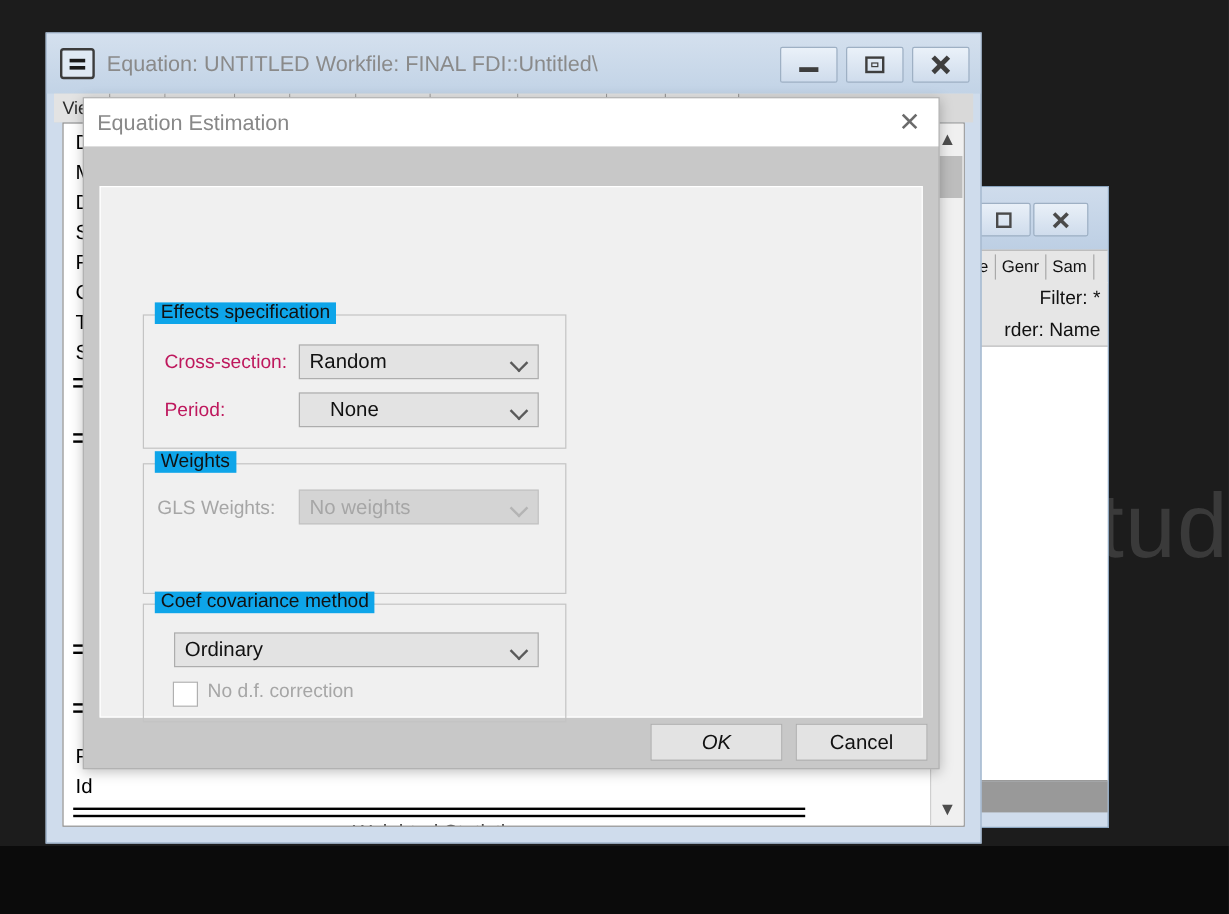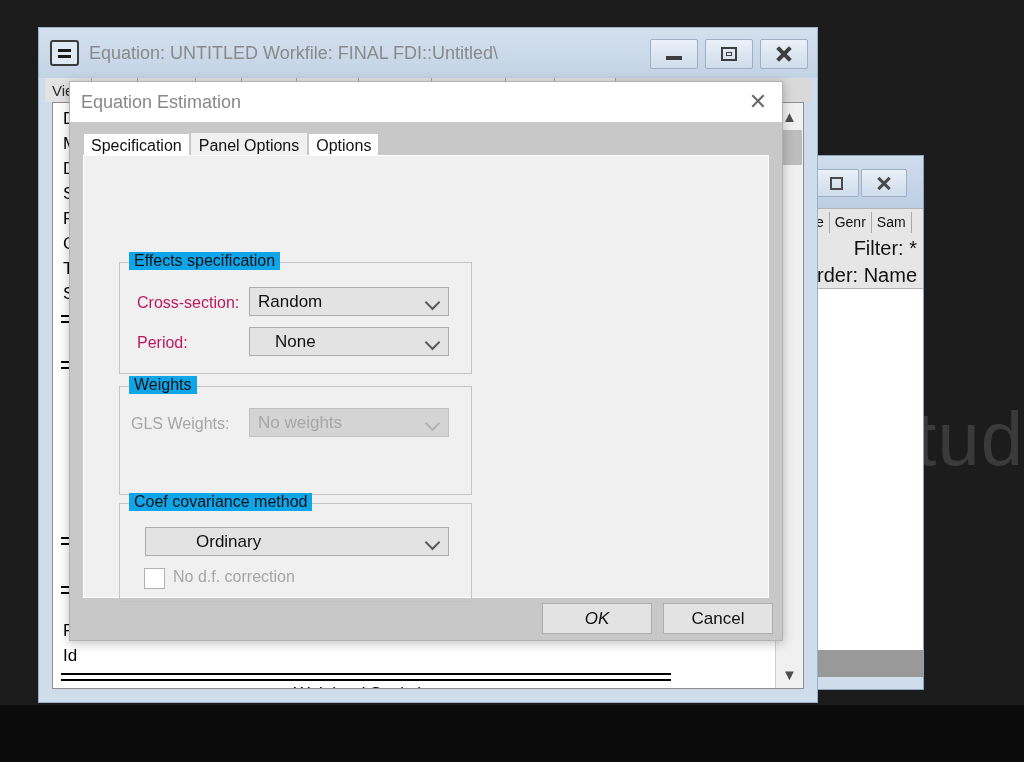--- a/index.html
+++ b/index.html
@@ -54,21 +54,21 @@
   .wf-toolbar{
     position:absolute; left:0; top:52px; right:0; height:27px;
     background:#e6e6e6; border-top:1px solid #b4b4b4; border-bottom:1px solid #b4b4b4;
     display:flex; align-items:center; font-size:14px; color:#111;
     overflow:hidden;
   }
   .wf-tb-item{ padding:0 5px; border-right:1px solid #a9a9a9; height:21px; line-height:21px; white-space:nowrap;}
   .wf-infobar{
     position:absolute; left:0; top:79px; right:0; height:54px;
     background:#e6e6e6; border-bottom:1px solid #b4b4b4;
-    font-size:20px; color:#111; text-align:right; padding-right:6px;
+    font-size:16px; color:#111; text-align:right; padding-right:6px;
     box-sizing:border-box;
   }
   .wf-infobar div{ line-height:27px; white-space:nowrap; }
   .wf-list{
     position:absolute; left:0; top:133px; right:0; bottom:38px;
     background:#ffffff; border-bottom:1px solid #9a9a9a;
   }
   .wf-status{
     position:absolute; left:0; bottom:12px; right:0; height:26px;
     background:#999999;
@@ -354,25 +354,20 @@
     </div>
   </div>
 
   <div class="dlg">
 
     <div class="dlg-titlebar">
       <div class="dlg-title">Equation Estimation</div>
       <div class="dlg-close">✕</div>
     </div>
 
-    <div class="dlg-tabs">
-      <div class="dlg-tab">Specification</div>
-      <div class="dlg-tab active">Panel Options</div>
-      <div class="dlg-tab">Options</div>
-    </div>
 
     <div class="dlg-panel">
 
       <div class="gbox" style="left:35px; top:106px; width:353px; height:112px;">
         <div class="gbox-title">Effects specification</div>
       </div>
       <div class="lbl" style="left:53px; top:138px;">Cross-section:</div>
       <div class="combo" style="left:165px; top:131px; width:200px;">
         <span class="cval">Random</span>
         <span class="carrow"></span>
@@ -388,21 +383,21 @@
       </div>
       <div class="lbl disabled" style="left:47px; top:259px;">GLS Weights:</div>
       <div class="combo disabled" style="left:165px; top:252px; width:200px;">
         <span class="cval">No weights</span>
         <span class="carrow"></span>
       </div>
 
       <div class="gbox" style="left:35px; top:347px; width:353px; height:99px;">
         <div class="gbox-title">Coef covariance method</div>
       </div>
-      <div class="combo" style="left:61px; top:371px; width:304px;padding-left:42px;">
+      <div class="combo" style="left:61px; top:371px; width:304px;">
         <span class="cval">Ordinary</span>
         <span class="carrow"></span>
       </div>
       <div class="chk" style="left:60px; top:412px;"></div>
       <div class="lbl disabled" style="left:89px; top:412px;">No d.f. correction</div>
     </div>
 
     <div class="dlg-footer-btn" style="left:472px;font-style:italic;">OK</div>
     <div class="dlg-footer-btn" style="left:593px;">Cancel</div>
   </div>

